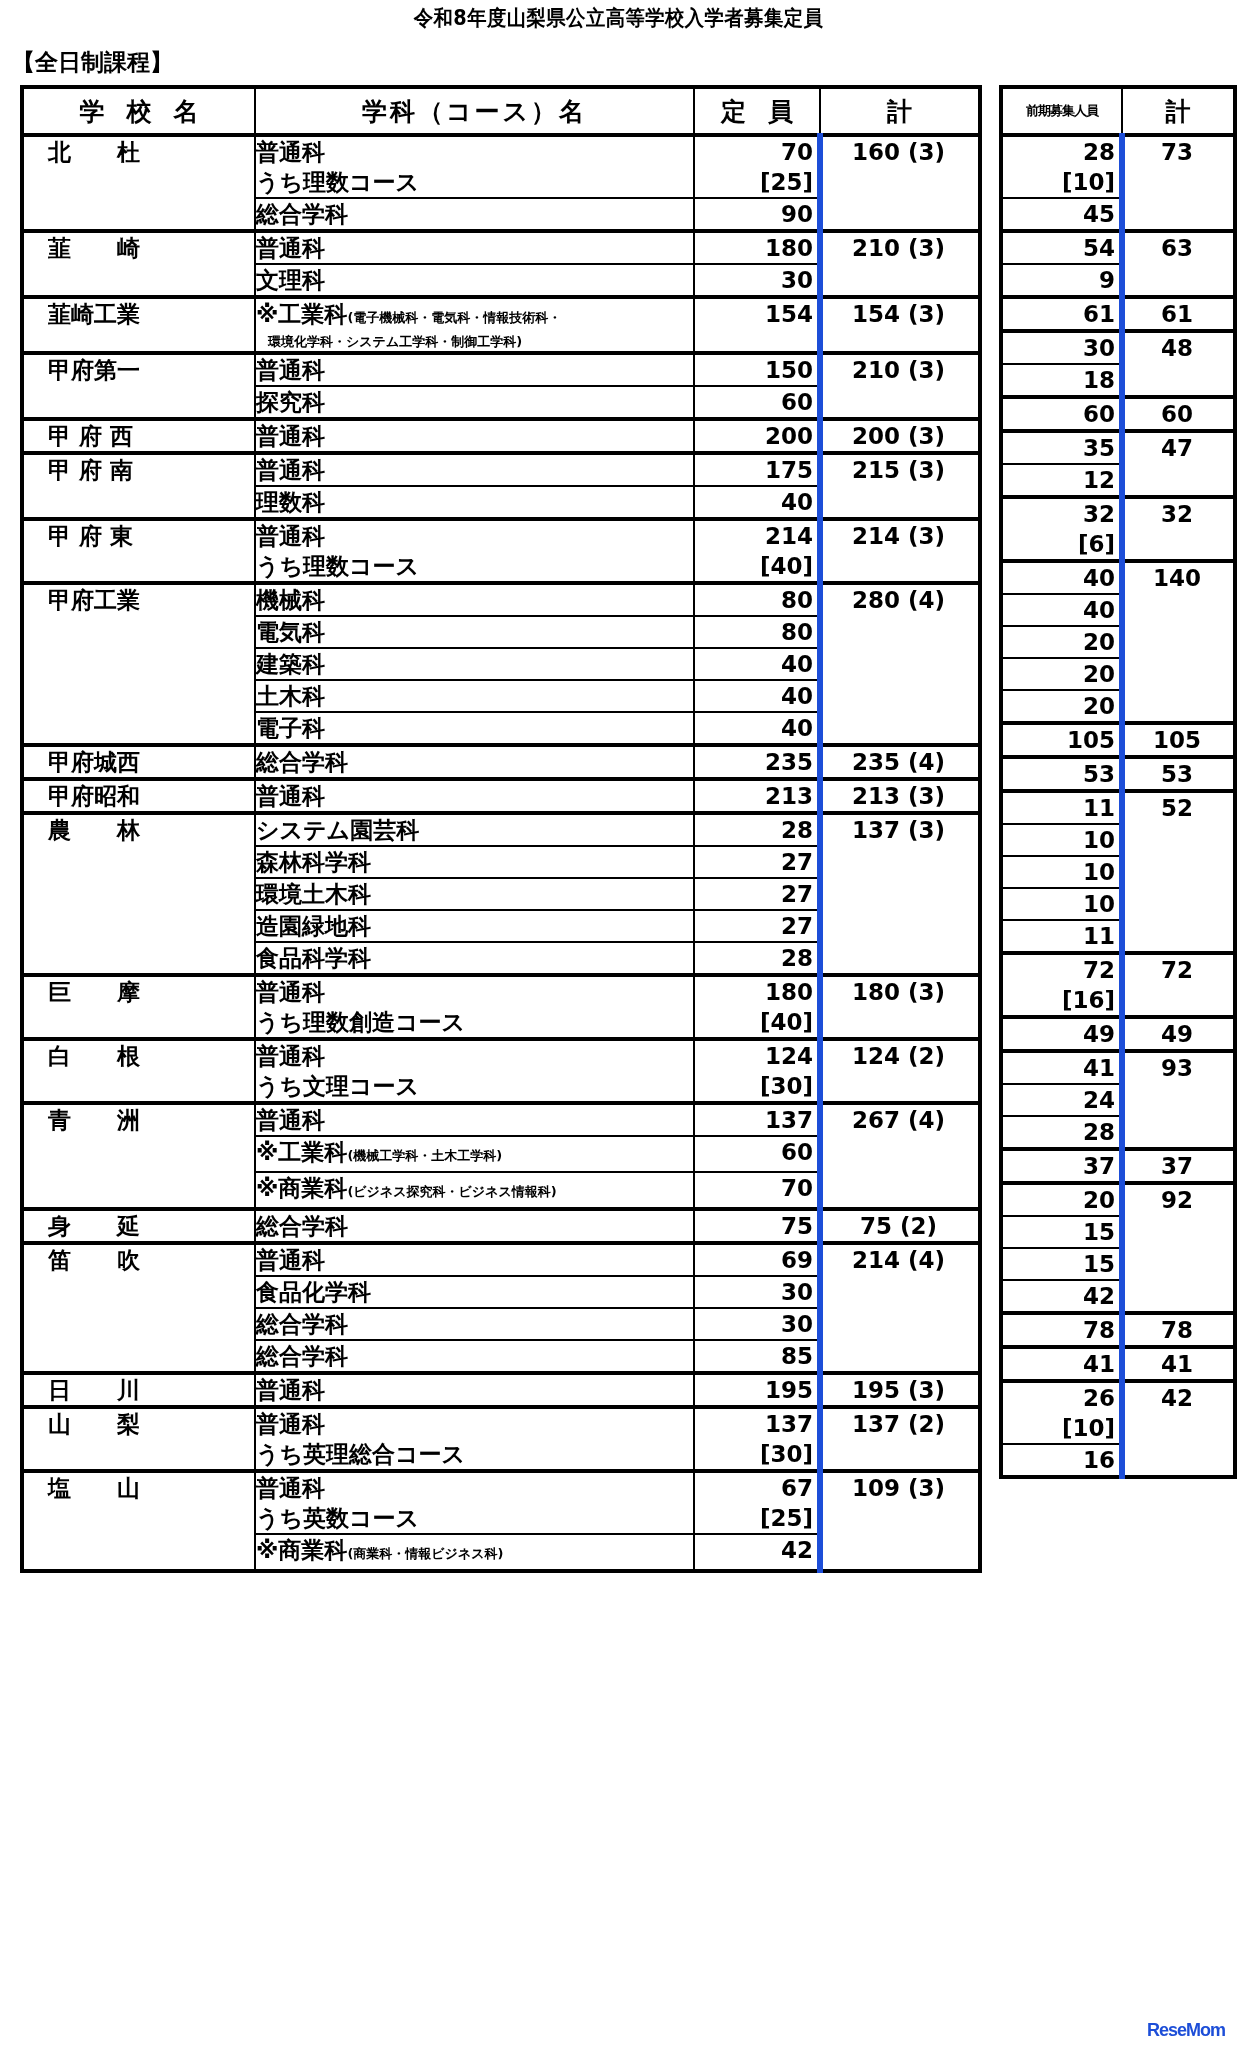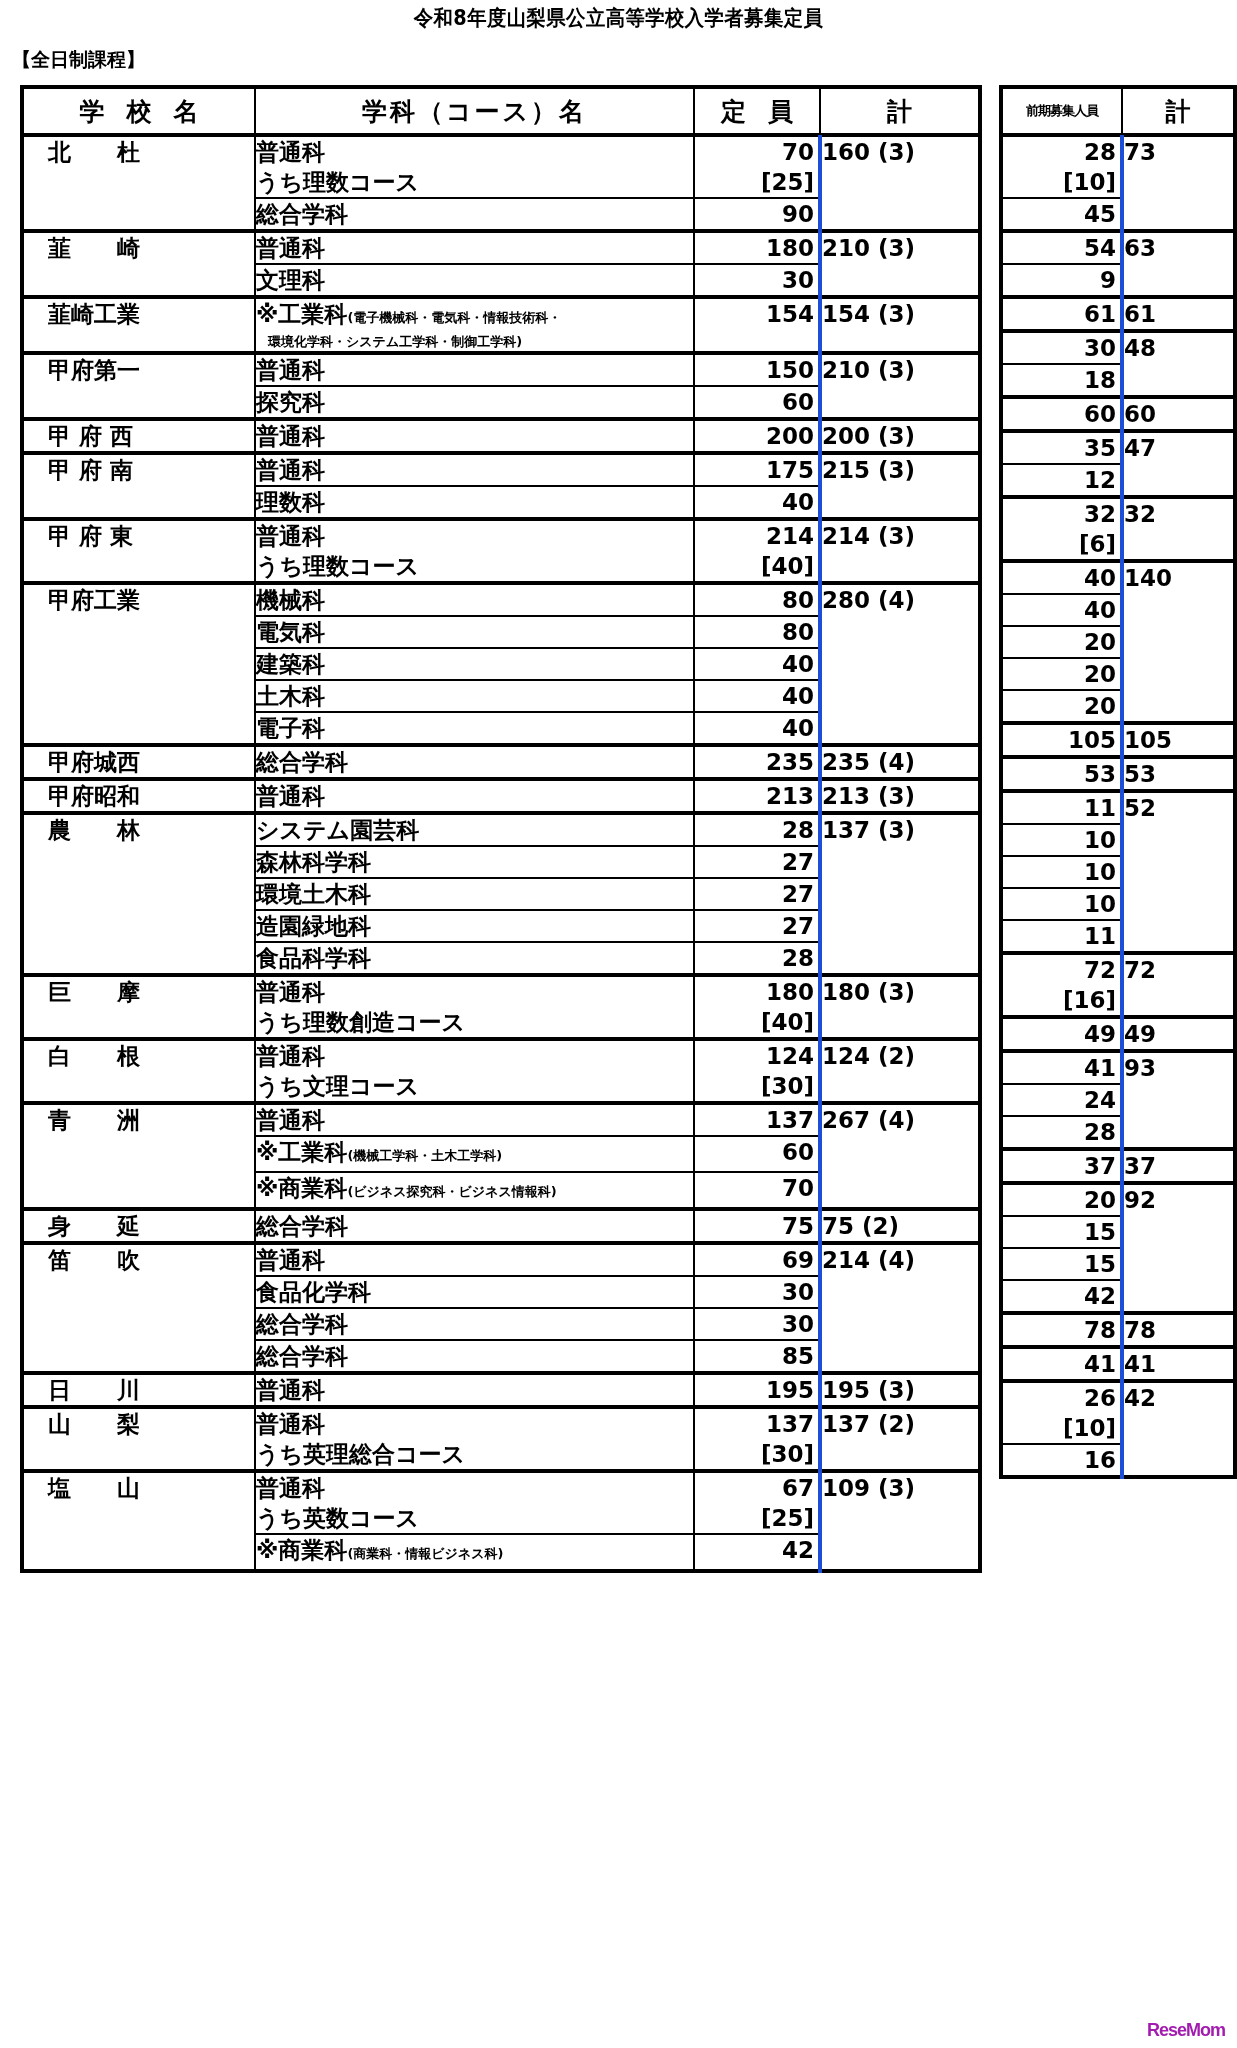--- a/index.html
+++ b/index.html
@@ -1,43 +1,43 @@
 <!DOCTYPE html>
 <html><head>
 <meta charset="utf-8">
 <style>
   html, body { margin:0; padding:0; background:#ffffff; }
   body { width:1237px; height:2048px; position:relative; overflow:hidden;
          font-family:"DejaVu Sans", "Liberation Sans", sans-serif; color:#000; }
   .title { position:absolute; left:0; top:4px; width:1237px; text-align:center;
            font-size:21px; font-weight:bold; letter-spacing:0.5px; transform:scaleX(0.92); }
-  .section { position:absolute; left:12px; top:47px; font-size:19px; font-weight:bold; }
+  .section { position:absolute; left:12px; top:47px; font-size:23px; font-weight:bold; }
 
   table { border-collapse:collapse; position:absolute; table-layout:fixed; }
   td, th { padding:0; font-weight:bold; overflow:hidden; white-space:nowrap; }
   #main { left:20px; top:85px; width:958px; border:4px solid #000; }
   #side { left:999px; top:85px; width:234px; border:4px solid #000; }
 
   th { height:44px; font-size:25px; border:2px solid #000; border-bottom:4px solid #000; text-align:center; }
   th.small { font-size:13px; letter-spacing:-1px; }
   .sp { letter-spacing:22px; padding-left:22px; }
   .sp2 { letter-spacing:3px; }
 
   td { height:30px; font-size:23px; vertical-align:top; line-height:30px; }
   .school { border-left:0; border-right:2px solid #000; padding-left:24px; letter-spacing:0px; }
   .dept { border-left:2px solid #000; border-right:2px solid #000; }
   .num { text-align:right; padding-right:4px; border-left:2px solid #000; border-right:2px solid #000; }
-  .tot { text-align:left; padding-right:4px; border-left:4px solid #1d4ed8; }
+  .tot { text-align:center; padding-right:4px; border-left:6px solid #1d4ed8; }
   .gtop { border-top:4px solid #000; }
   .ltop { border-top:2px solid #000; }
   .note { font-size:13px; }
   .note2 { font-size:13px; display:block; line-height:18px; padding-left:12px; }
 
   .watermark { position:absolute; right:12px; top:2020px; font-size:18px; font-weight:bold;
-               color:#a21caf; letter-spacing:-1px; font-family:"Liberation Sans", sans-serif; }
+               color:#1d4ed8; letter-spacing:-1px; font-family:"Liberation Sans", sans-serif; }
 </style>
 </head>
 <body>
 
 <div class="title">令和8年度山梨県公立高等学校入学者募集定員</div>
 <div class="section">【全日制課程】</div>
 
 <table id="main">
   <colgroup>
     <col style="width:233px">

